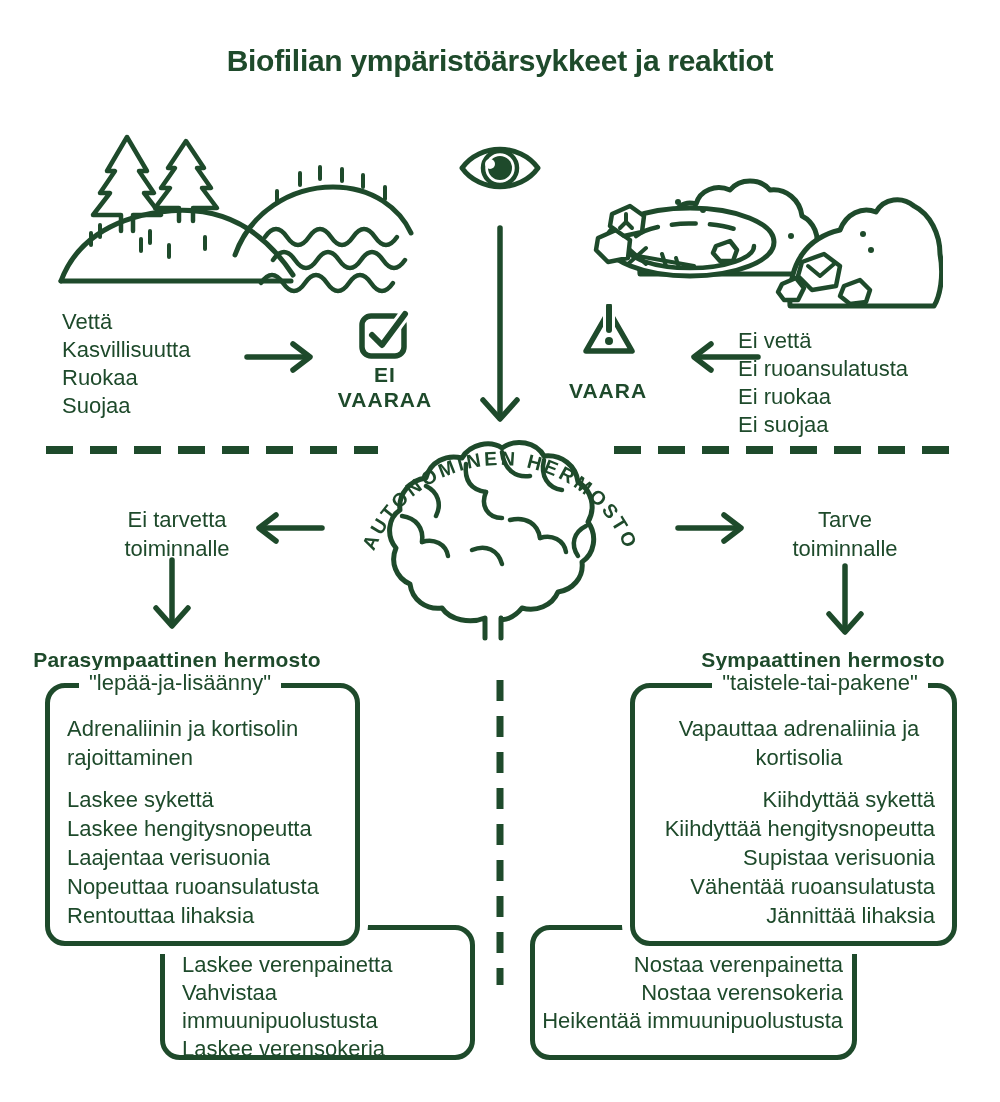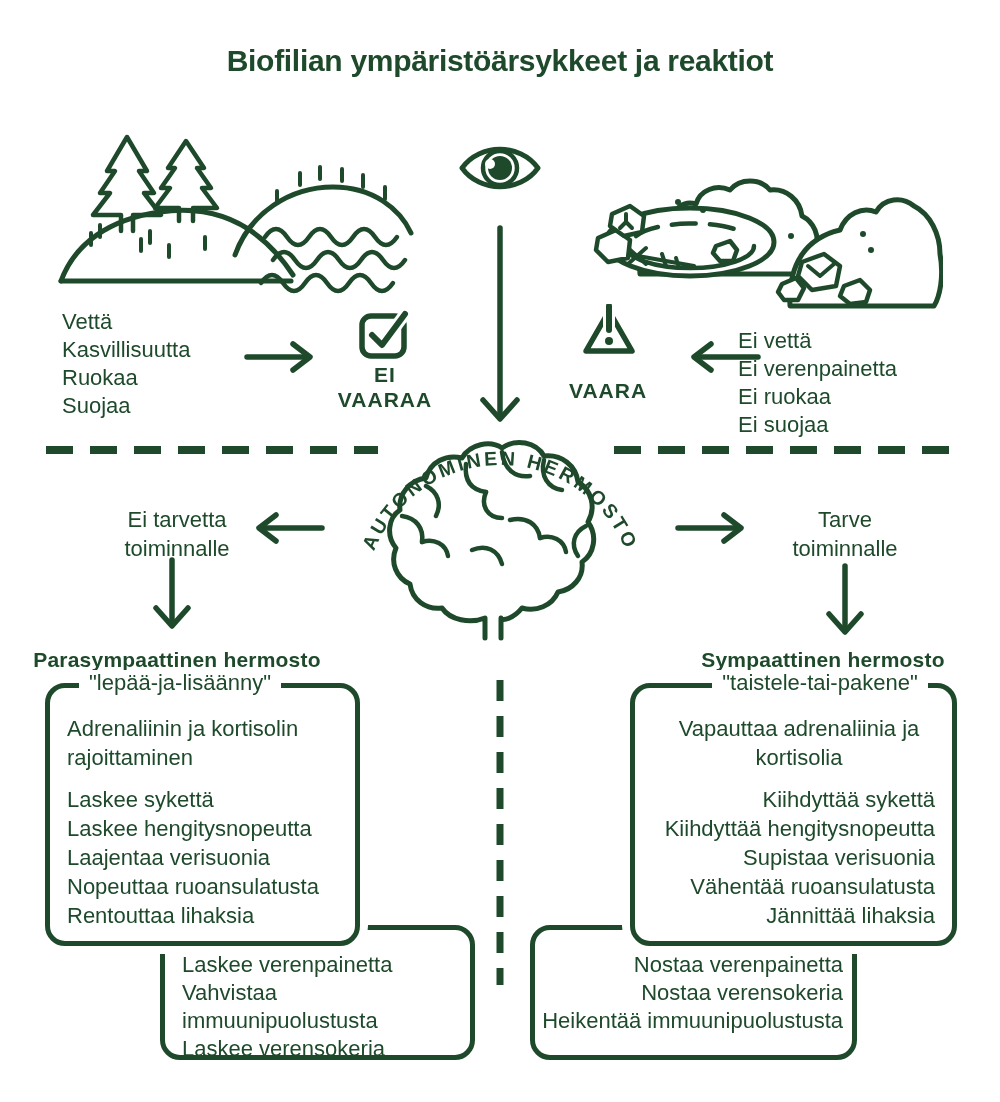--- a/index.html
+++ b/index.html
@@ -210,21 +210,21 @@
   <svg class="abs" style="left:582px;top:304px;" width="54" height="54" viewBox="0 0 54 54">
     <path d="M27 7 L50 47 L4 47 Z" fill="none" stroke="#1e4a2b" stroke-width="5.5" stroke-linejoin="round"></path>
     <path d="M27 2 V26" stroke="#ffffff" stroke-width="12" stroke-linecap="round"></path>
     <path d="M27 2 V26" stroke="#1e4a2b" stroke-width="6" stroke-linecap="round"></path>
     <circle cx="27" cy="37" r="4" fill="#1e4a2b"></circle>
   </svg>
   <div class="abs big-label" style="left:563px;top:378px;width:90px;">VAARA</div>
 
   <div class="abs stim-list" style="left:738px;top:308px;width:220px;margin-top:19px;">
     <div>Ei vettä</div>
-    <div>Ei verenpainetta</div>
+    <div>Ei ruoansulatusta</div>
     <div>Ei ruokaa</div>
     <div>Ei suojaa</div>
   </div>
 
   <div class="abs branch-label" style="left:102px;top:505px;width:150px;">Ei tarvetta toiminnalle</div>
   <div class="abs branch-label" style="left:770px;top:505px;width:150px;">Tarve toiminnalle</div>
 
   <div class="abs sub-box" style="left:160px;top:925px;width:315px;height:135px;box-sizing:border-box;"></div>
   <div class="abs sub-text" style="left:182px;top:951px;width:280px;">
     <div>Laskee verenpainetta</div>

